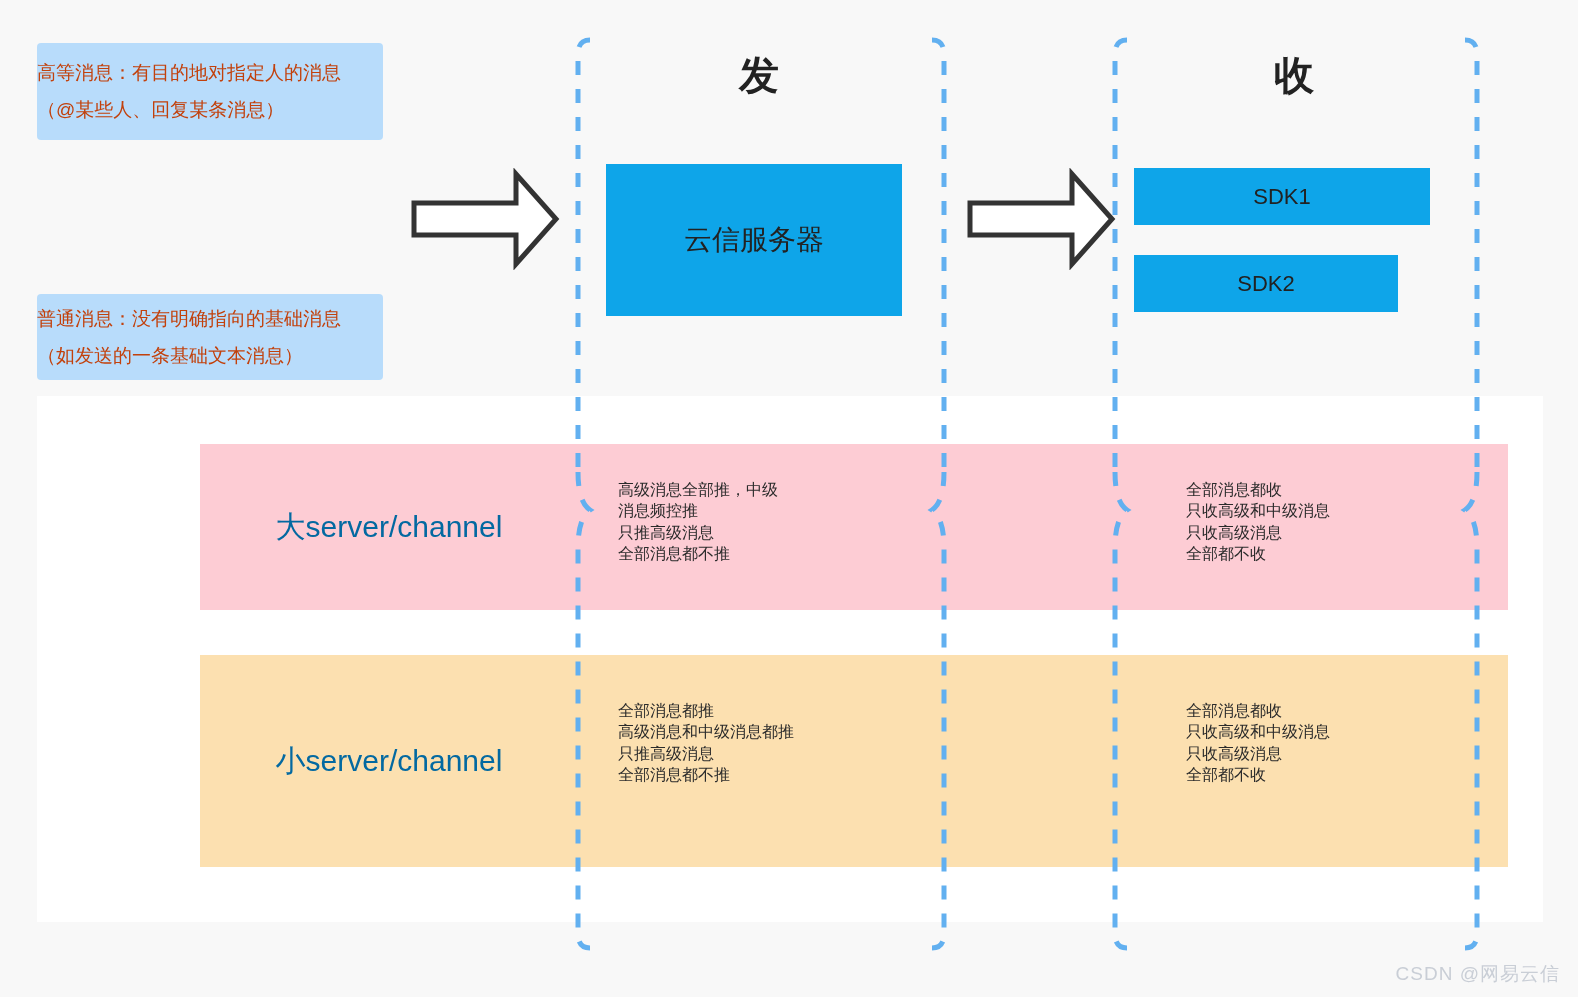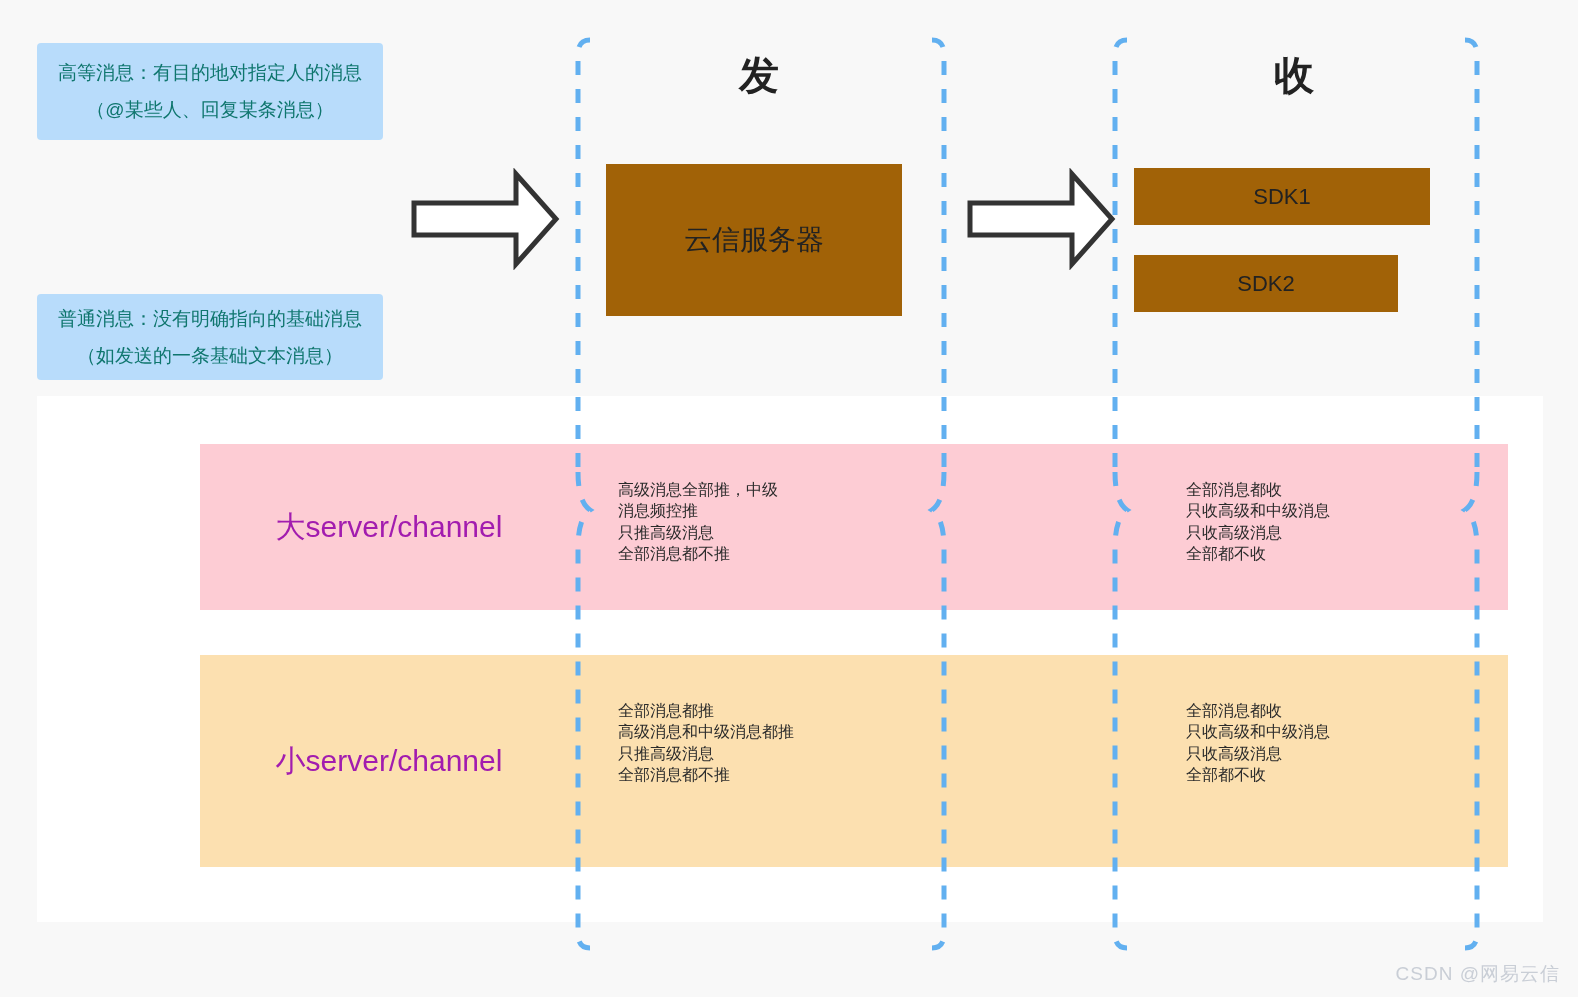--- a/index.html
+++ b/index.html
@@ -15,25 +15,24 @@
 
   
   .msgbox{
     position:absolute;
     left:37px;
     width:346px;
     background:#b8dcfb;
     border-radius:4px;
     display:flex;
     flex-direction:column;
-    align-items:center;
     justify-content:center;
     font-size:19px;
     line-height:1.05;
-    color:#0f766e;
+    color:#c2410c;
   }
   .msgbox .l1{margin-bottom:17px;}
   .msgbox .l2{}
   #msg0{top:43px;height:97px;}
   #msg1{top:166px;height:86px;}
   #msg2{top:278px;height:86px;margin-top:16px;}
 
   
   #card{
     position:absolute;
@@ -50,21 +49,21 @@
   }
   #rowBig{top:444px;height:166px;background:#fdccd4;}
   #rowSmall{top:655px;height:212px;background:#fce0b0;}
 
   .row-title{
     position:absolute;
     left:0;top:0;
     width:378px;height:100%;
     display:flex;align-items:center;justify-content:center;
     font-size:30px;
-    color:#a21caf;
+    color:#0369a1;
     letter-spacing:0px;
   }
   .row-col{
     position:absolute;
     font-size:16px;
     line-height:1.33;
     color:#2b2b2b;
     white-space:pre-line;
   }
   #rowBig .col-send{left:418px;top:35px;}
@@ -83,21 +82,21 @@
     font-weight:bold;
     color:#222;
     text-align:center;
   }
   #headSend{left:578px;top:48px;width:362px;}
   #headRecv{left:1115px;top:48px;width:358px;}
 
   
   .bluebox{
     position:absolute;
-    background:#a16207;
+    background:#0ea5e9;
     display:flex;align-items:center;justify-content:center;
     color:#222;
   }
   #serverBox{left:606px;top:164px;width:296px;height:152px;font-size:28px;}
   #sdk1{left:1134px;top:168px;width:296px;height:57px;font-size:22px;}
   #sdk2{left:1134px;top:255px;width:264px;height:57px;font-size:22px;}
 
   
   .arrow{position:absolute;}
   #arrow1{left:410px;top:168px;}

